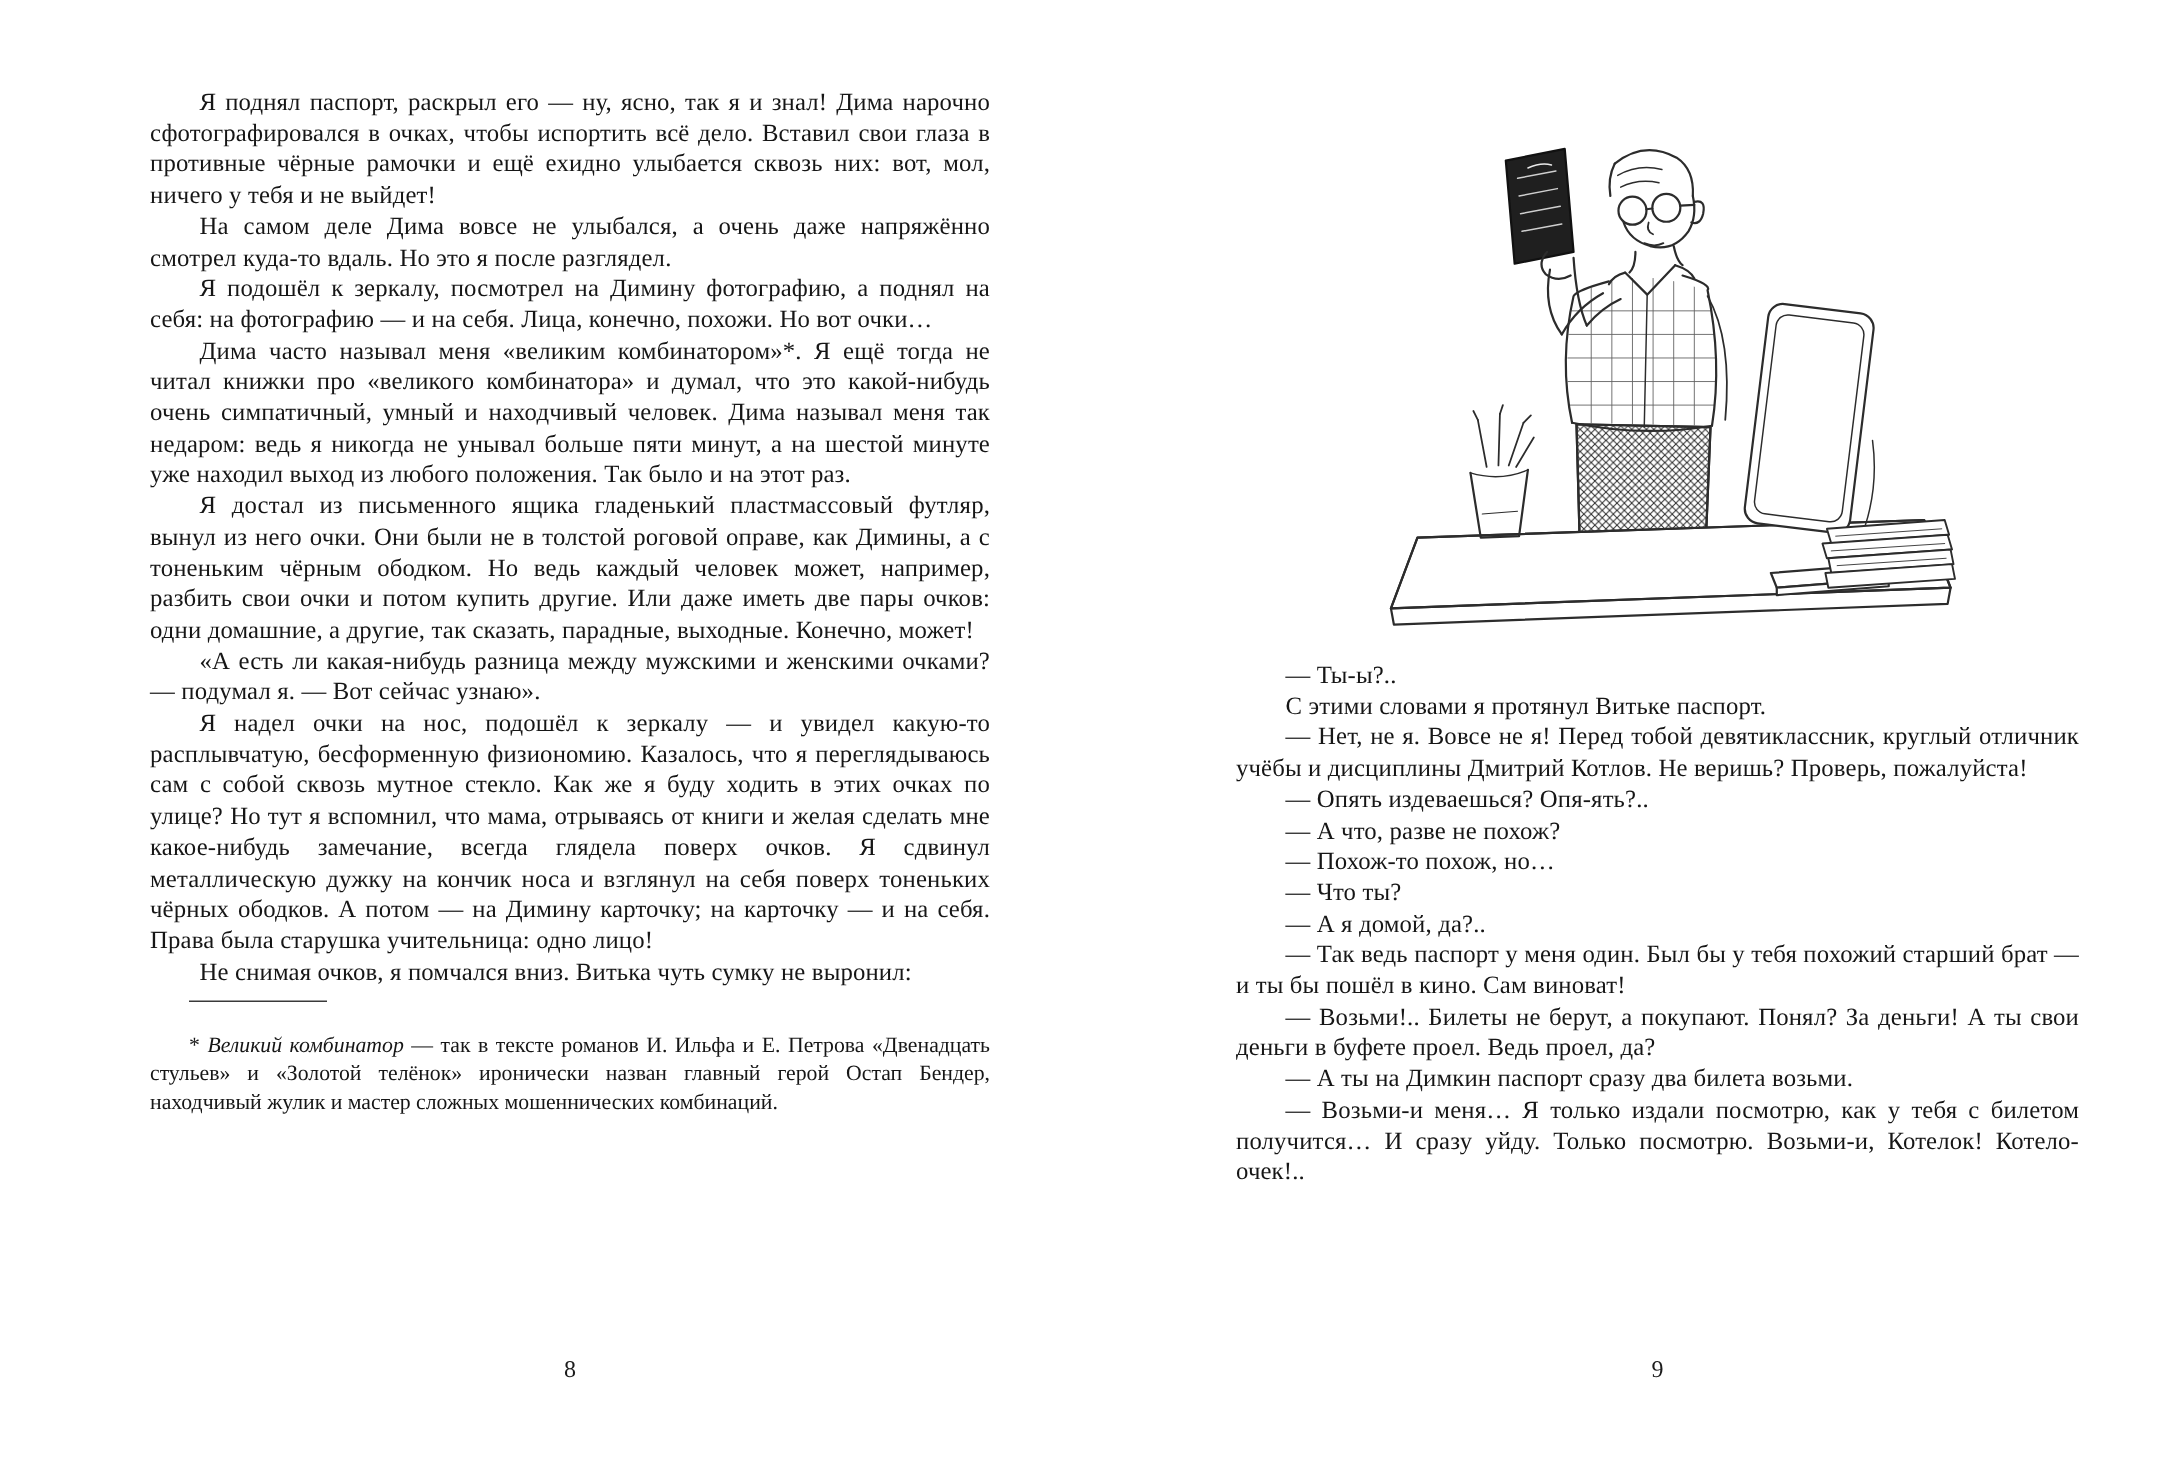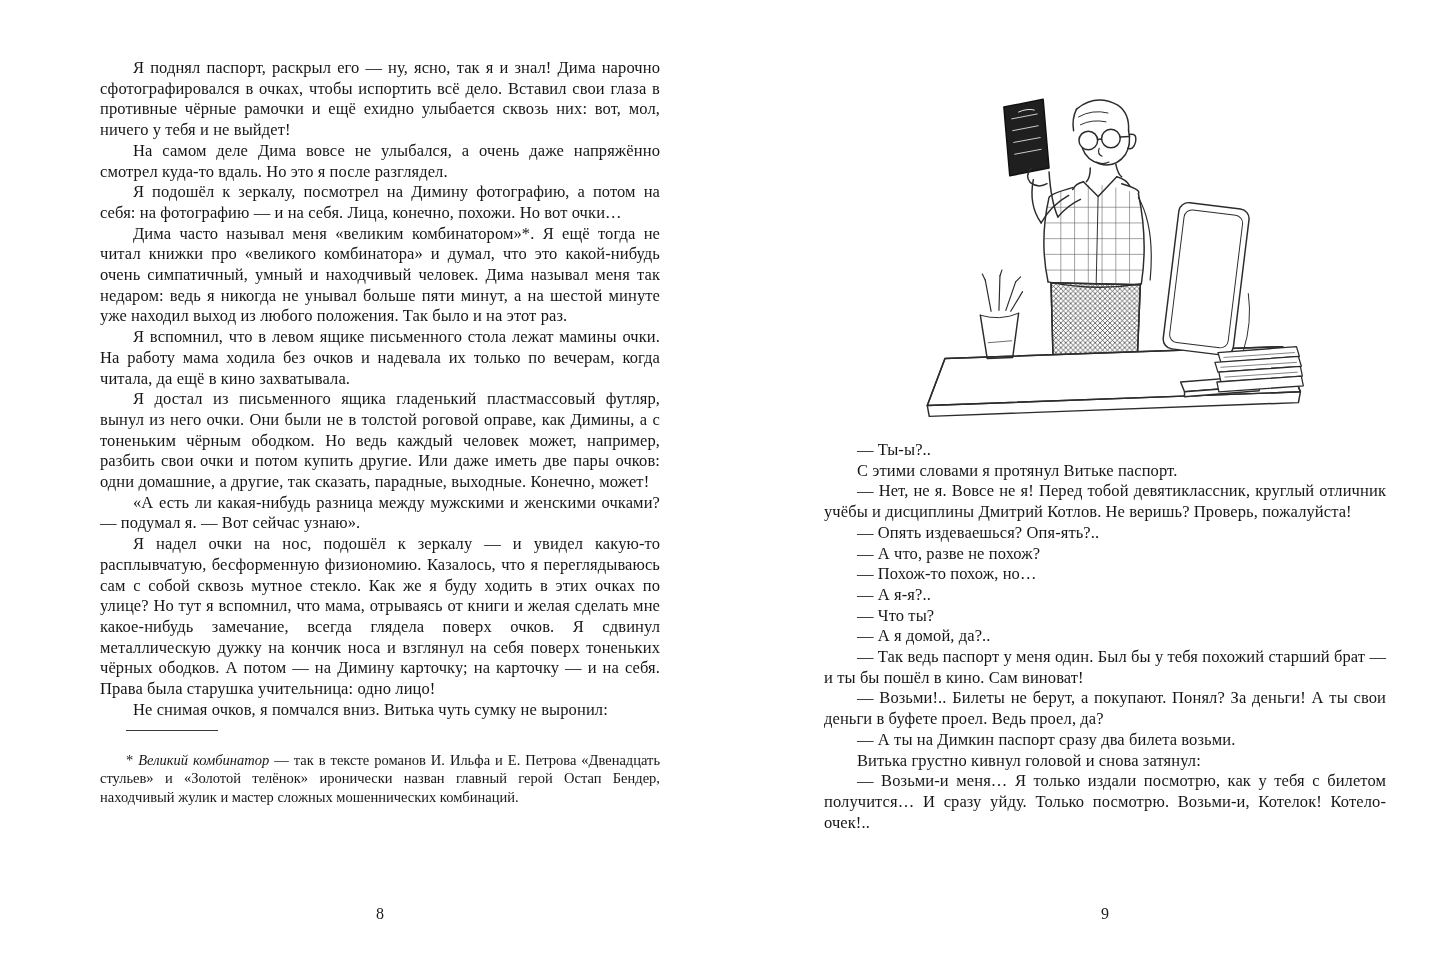--- a/index.html
+++ b/index.html
@@ -55,23 +55,22 @@
 </style>
 </head>
 <body>
 
 <div class="spread">
 
   <section class="page page-left">
     <div class="text-block">
       <p class="body-par">Я поднял паспорт, раскрыл его — ну, ясно, так я и знал! Дима нарочно сфотографировался в очках, чтобы испортить всё дело. Вставил свои глаза в противные чёрные рамочки и ещё ехидно улыбается сквозь них: вот, мол, ничего у тебя и не выйдет!</p>
       <p class="body-par">На самом деле Дима вовсе не улыбался, а очень даже напряжённо смотрел куда-то вдаль. Но это я после разглядел.</p>
-      <p class="body-par">Я подошёл к зеркалу, посмотрел на Димину фотографию, а потом на себя: на фотографию — и на себя. Лица, конечно, похожи. Но вот очки…</p>
+      <p class="body-par">Я подошёл к зеркалу, посмотрел на Димину фотографию, а поднял на себя: на фотографию — и на себя. Лица, конечно, похожи. Но вот очки…</p>
       <p class="body-par">Дима часто называл меня «великим комбинатором»*. Я ещё тогда не читал книжки про «великого комбинатора» и думал, что это какой-нибудь очень симпатичный, умный и находчивый человек. Дима называл меня так недаром: ведь я никогда не унывал больше пяти минут, а на шестой минуте уже находил выход из любого положения. Так было и на этот раз.</p>
-      <p class="body-par">Я вспомнил, что в левом ящике письменного стола лежат мамины очки. На работу мама ходила без очков и надевала их только по вечерам, когда читала, да ещё в кино захватывала.</p>
       <p class="body-par">Я достал из письменного ящика гладенький пластмассовый футляр, вынул из него очки. Они были не в толстой роговой оправе, как Димины, а с тоненьким чёрным ободком. Но ведь каждый человек может, например, разбить свои очки и потом купить другие. Или даже иметь две пары очков: одни домашние, а другие, так сказать, парадные, выходные. Конечно, может!</p>
       <p class="body-par">«А есть ли какая-нибудь разница между мужскими и женскими очками? — подумал я. — Вот сейчас узнаю».</p>
       <p class="body-par">Я надел очки на нос, подошёл к зеркалу — и увидел какую-то расплывчатую, бесформенную физиономию. Казалось, что я переглядываюсь сам с собой сквозь мутное стекло. Как же я буду ходить в этих очках по улице? Но тут я вспомнил, что мама, отрываясь от книги и желая сделать мне какое-нибудь замечание, всегда глядела поверх очков. Я сдвинул металлическую дужку на кончик носа и взглянул на себя поверх тоненьких чёрных ободков. А потом — на Димину карточку; на карточку — и на себя. Права была старушка учительница: одно лицо!</p>
       <p class="body-par">Не снимая очков, я помчался вниз. Витька чуть сумку не выронил:</p>
 
       <hr class="footnote-sep">
       <p class="footnote"><span>* </span><em>Великий комбинатор</em><span> — так в тексте романов И. Ильфа и Е. Петрова «Двенадцать стульев» и «Золотой телёнок» иронически назван главный герой Остап Бендер, находчивый жулик и мастер сложных мошеннических комбинаций.</span></p>
     </div>
     <div class="page-number">8</div>
   </section>
@@ -169,25 +168,23 @@
           </g>
         </svg>
       </figure>
 
       <p class="body-par">— Ты-ы?..</p>
       <p class="body-par">С этими словами я протянул Витьке паспорт.</p>
       <p class="body-par">— Нет, не я. Вовсе не я! Перед тобой девятиклассник, круглый отличник учёбы и дисциплины Дмитрий Котлов. Не веришь? Проверь, пожалуйста!</p>
       <p class="body-par">— Опять издеваешься? Опя-ять?..</p>
       <p class="body-par">— А что, разве не похож?</p>
       <p class="body-par">— Похож-то похож, но…</p>
-      <p class="body-par">— А я-я?..</p>
       <p class="body-par">— Что ты?</p>
       <p class="body-par">— А я домой, да?..</p>
       <p class="body-par">— Так ведь паспорт у меня один. Был бы у тебя похожий старший брат — и ты бы пошёл в кино. Сам виноват!</p>
       <p class="body-par">— Возьми!.. Билеты не берут, а покупают. Понял? За деньги! А ты свои деньги в буфете проел. Ведь проел, да?</p>
       <p class="body-par">— А ты на Димкин паспорт сразу два билета возьми.</p>
-      <p class="body-par">Витька грустно кивнул головой и снова затянул:</p>
       <p class="body-par">— Возьми-и меня… Я только издали посмотрю, как у тебя с билетом получится… И сразу уйду. Только посмотрю. Возьми-и, Котелок! Котело-очек!..</p>
     </div>
     <div class="page-number">9</div>
   </section>
 
 </div>
 
 </body></html>

